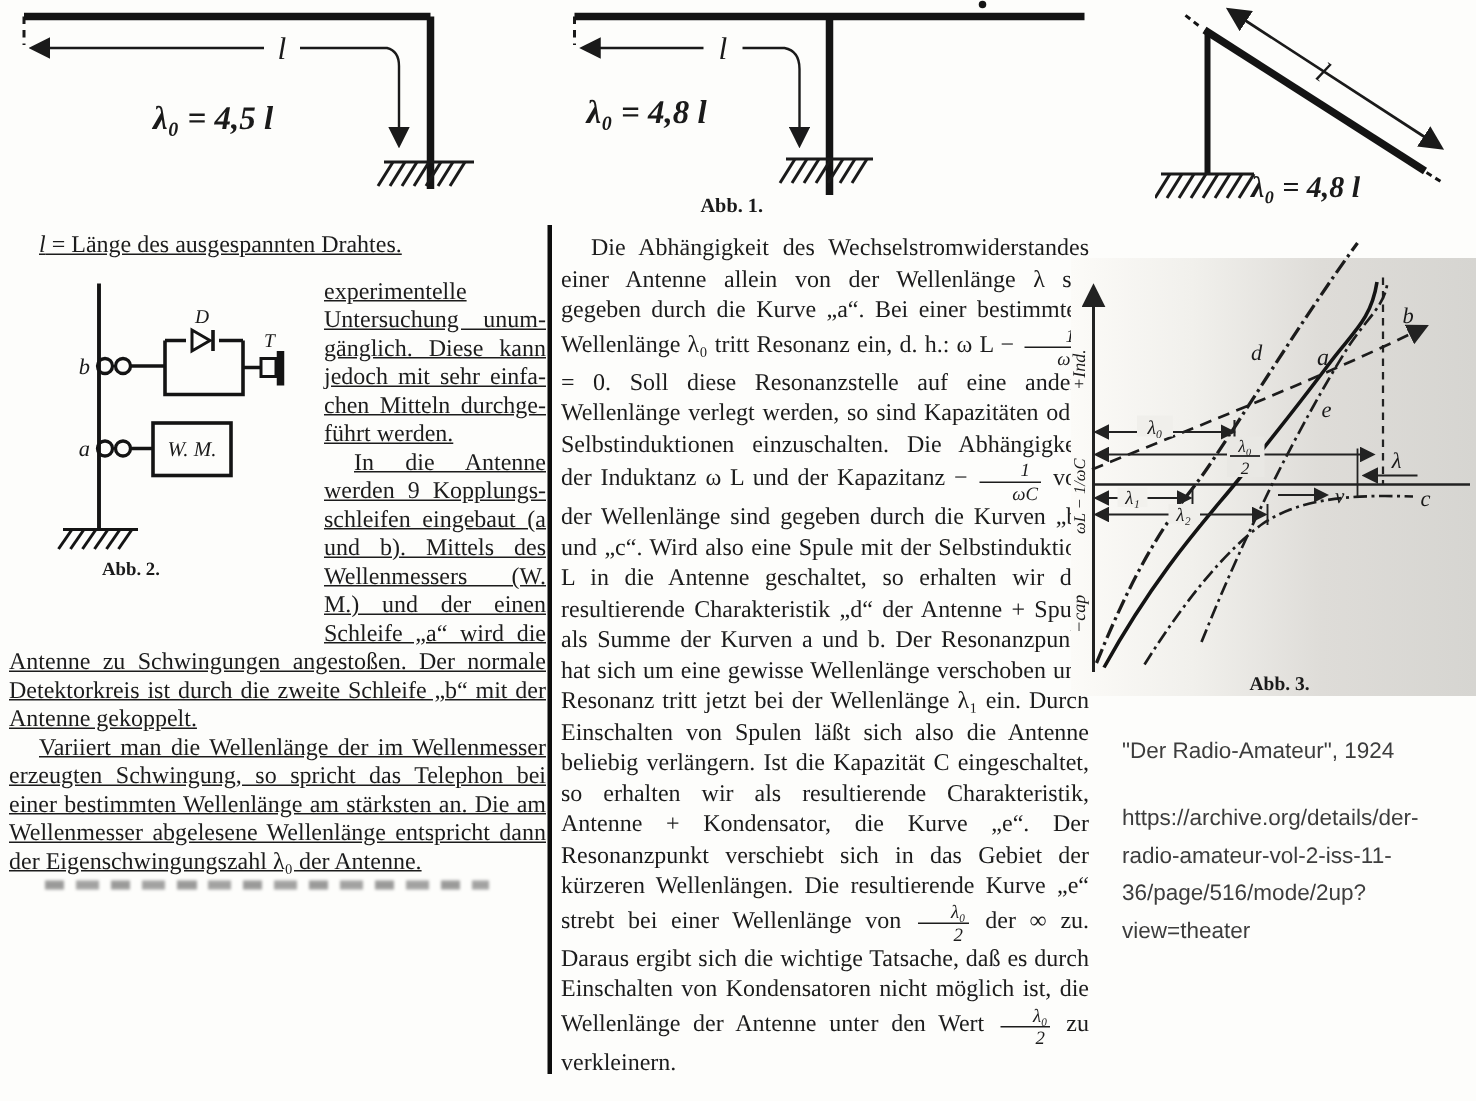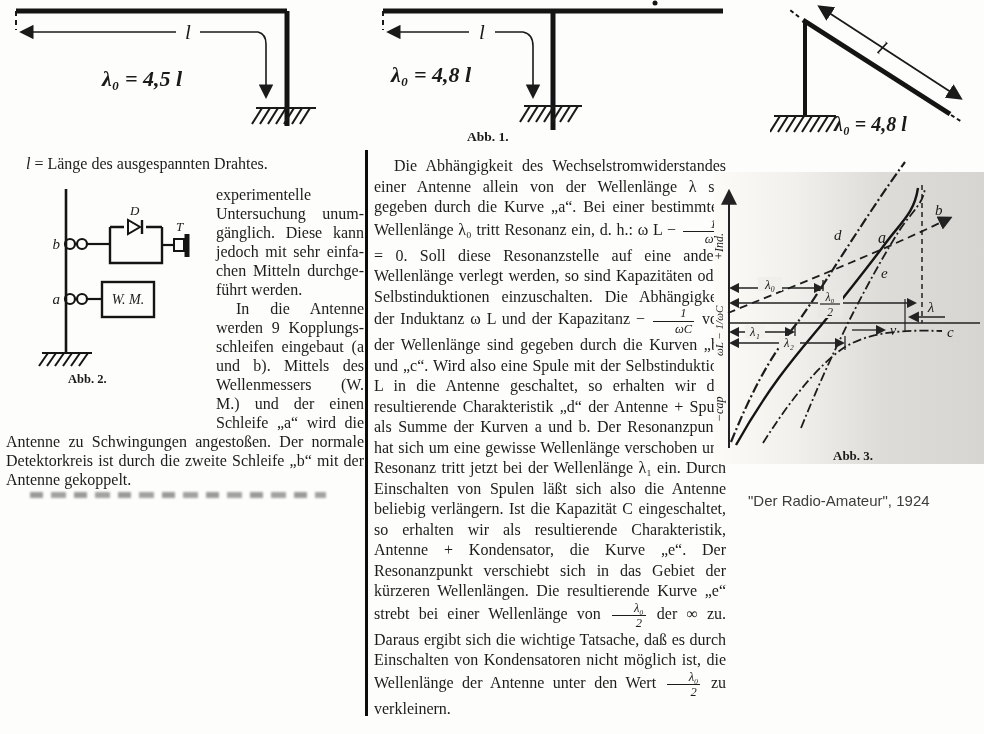--- a/index.html
+++ b/index.html
@@ -1,21 +1,21 @@
 <!DOCTYPE html>
 <html lang="de"><head>
 <meta charset="utf-8">
 <style>
   html,body{margin:0;padding:0;background:#ffffff;}
   #canvas{position:relative;width:984px;height:734px;background:#fdfdfb;overflow:hidden;
           font-family:"Liberation Serif","DejaVu Serif",serif;color:#1c1c1c;}
   svg text{font-family:"Liberation Serif","DejaVu Serif",serif;fill:#1a1a1a;}
 
   
-  .leftcol{position:absolute;left:6px;top:154px;width:358px;font-size:16px;line-height:19px;text-align:justify;}
+  .leftcol{position:absolute;left:6px;top:154px;width:358px;font-size:16px;line-height:19px;text-align:justify;text-decoration:underline;}
   .midcol{position:absolute;left:374px;top:156px;width:352px;font-size:16px;line-height:20.5px;text-align:justify;}
   .leftcol p,.midcol p{margin:0;}
   .indent{text-indent:20px;}
   .ldef{text-indent:20px;margin-bottom:1px;}
   .it{font-style:italic;}
   .divider{position:absolute;left:365px;top:150px;width:3px;height:566px;background:#0d0d0d;}
 
   
   .fig2wrap{float:left;width:202px;height:204px;margin:14px 8px 26px 0;}
 
@@ -150,20 +150,21 @@
           <path d="M58,166 l-9,13"></path>
         <path d="M66,166 l-9,13"></path>
           <path d="M74,166 l-9,13"></path>
           <path d="M82,166 l-9,13"></path>
       </g>
       <text x="62" y="196" font-size="12.5" font-weight="700">Abb. 2.</text>
     </svg>
 
     <p style="margin-top:12px">experimen­telle Untersu­chung unum­gäng­lich. Diese kann jedoch mit sehr einfa­chen Mitteln durchge­führt werden.</p>
     <p class="indent">In die Antenne werden 9 Kopplungs­schleifen einge­baut (a und b). Mittels des Wellen­messers (W. M.) und der einen Schleife „a“ wird die Antenne zu Schwingun­gen angestoßen. Der normale Detektor­kreis ist durch die zweite Schleife „b“ mit der Antenne gekoppelt.</p>
+    <p class="indent">Variiert man die Wellenlänge der im Wellen­messer erzeugten Schwingung, so spricht das Telephon bei einer bestimmten Wellenlänge am stärksten an.  Die am Wellenmesser abgelesene Wellenlänge entspricht dann der Eigenschwin­gungszahl λ₀ der Antenne.</p>
     <div class="cutline"></div>
   </div>
 
   <div class="midcol">
     <p class="indent">
       <span>Die Abhängigkeit des Wechselstromwider­standes einer Antenne allein von der Wellenlänge λ sei gegeben durch die Kurve „a“.  Bei einer be­stimmten Wellenlänge λ₀ tritt Resonanz ein,  d. h.:</span>
       <span class="fsym">ω L −</span>
       <span class="frac"><span class="num">1</span><span class="den">ωC</span></span>
       <span class="fsym">= 0.</span>
       <span>Soll diese Resonanz­stelle auf eine andere Wellenlänge verlegt werden, so sind Kapa­zitäten oder Selbstinduktionen einzuschalten.  Die Abhängigkeit der Induktanz ω L und der Kapa­zitanz −</span>
@@ -236,15 +237,16 @@
 
     <text transform="translate(9 102) rotate(-90)" font-size="12" font-style="italic">+Ind.</text>
     <text transform="translate(9 198) rotate(-90)" font-size="11" font-style="italic">ωL − 1/ωC</text>
     <text transform="translate(9 264) rotate(-90)" font-size="12" font-style="italic">−cap</text>
 
     <text x="119" y="302" font-size="13" font-weight="700">Abb. 3.</text>
   </svg>
 
   <div class="citation">
     <div class="cit-title">"Der Radio-Amateur", 1924</div>
+    <div class="cit-url">https://archive.org/details/der-radio-amateur-vol-2-iss-11-36/page/516/mode/2up?view=theater</div>
   </div>
 
 </div>
 
 </body></html>

